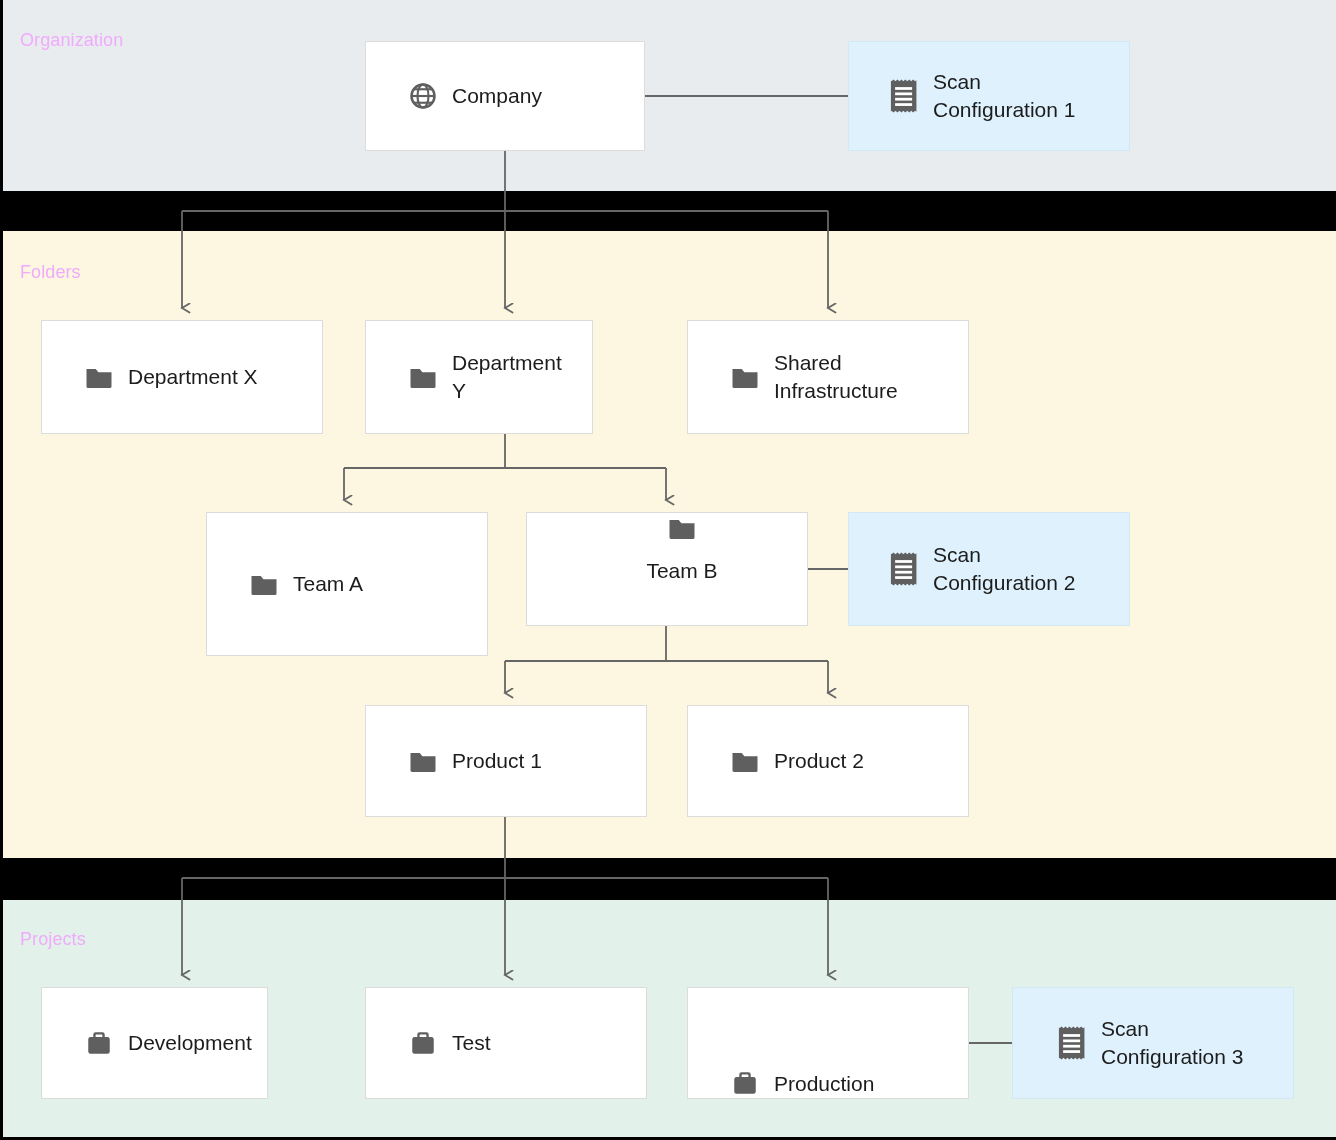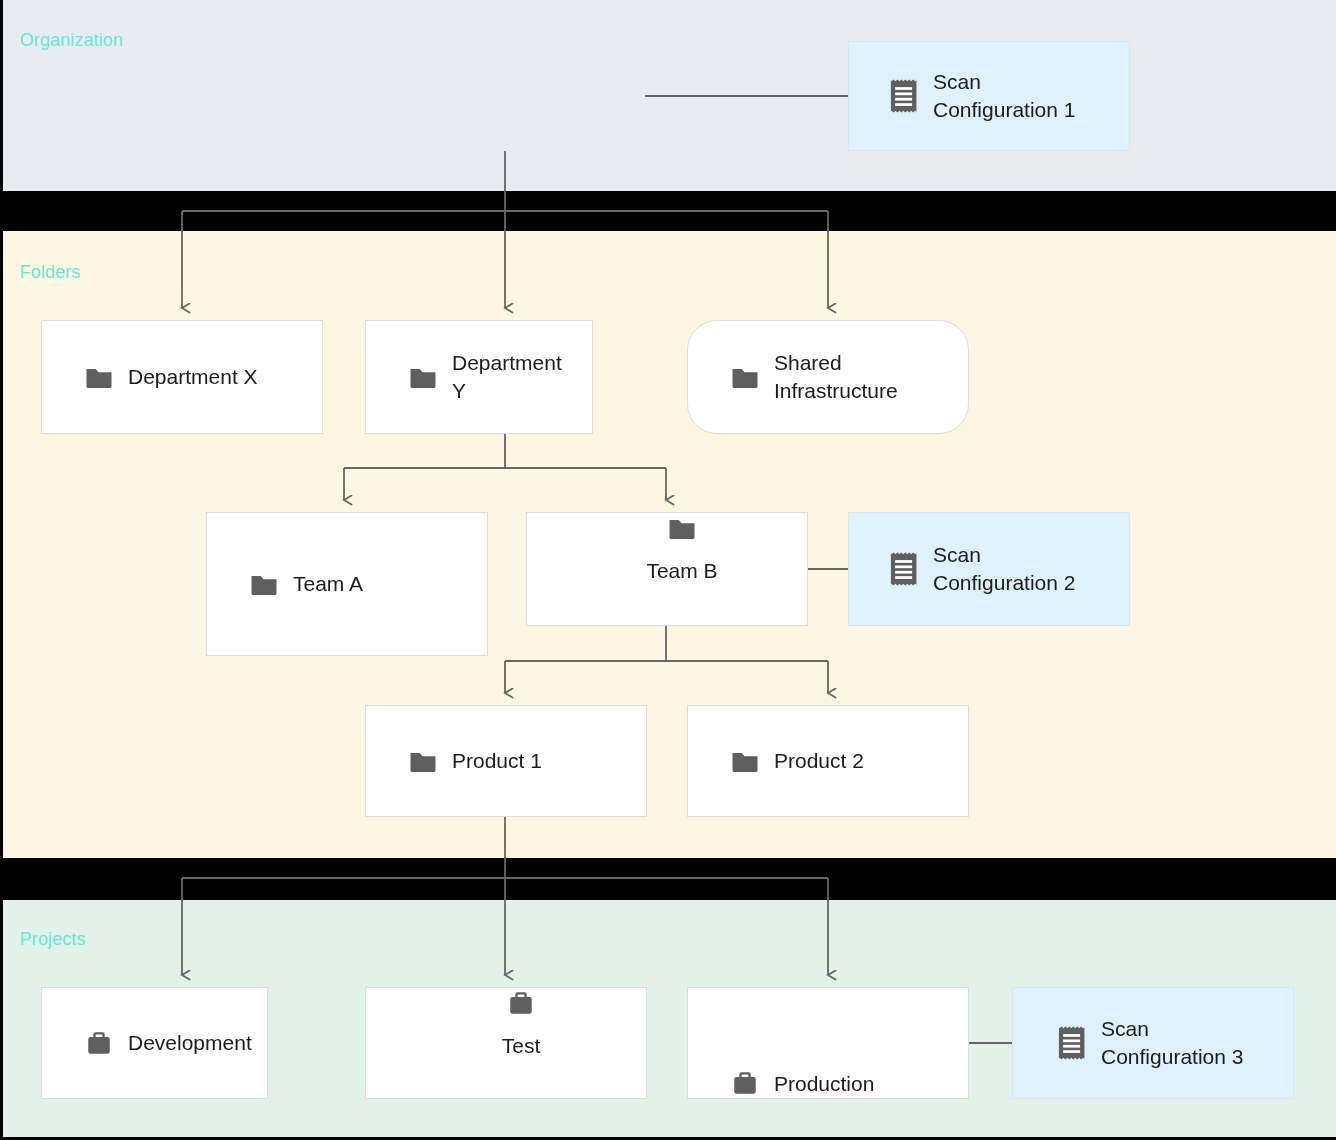--- a/index.html
+++ b/index.html
@@ -13,21 +13,21 @@
 
   
   .band{position:absolute;left:3px;width:1333px;}
   #band-org      {top:0px;   height:191px;}
   #band-folders  {top:231px; height:627px;}
   #band-projects {top:900px; height:237px;}
 
   .band-label{
     position:absolute;
     font-size:18px;
-    color:#5eead4;
+    color:#f0abfc;
     letter-spacing:.1px;
     white-space:nowrap;
   }
   #label-org      {left:20px;top:30px;}
   #label-folders  {left:20px;top:262px;}
   #label-projects {left:20px;top:929px;}
 
   
   #wires{position:absolute;left:0;top:0;width:1336px;height:1140px;pointer-events:none;}
 
@@ -59,28 +59,28 @@
     width:30px;height:30px;
     display:block;
   }
   .node.scan .ico{width:30px;height:34px;}
 
   
   #n-company      {left:365px; top:41px;  width:280px; height:110px;}
   #n-scan1        {left:848px; top:41px;  width:282px; height:110px; padding-left:40px;}
   #n-deptx        {left:41px;  top:320px; width:282px; height:114px;padding-left:42px;}
   #n-depty        {left:365px; top:320px; width:228px; height:114px;}
-  #n-shared       {left:687px; top:320px; width:282px; height:114px;border-radius:30px;}
+  #n-shared       {left:687px; top:320px; width:282px; height:114px;}
   #n-teama        {left:206px; top:512px; width:282px; height:144px;}
   #n-teamb        {left:526px; top:512px; width:282px; height:114px;flex-direction:column;}
   #n-scan2        {left:848px; top:512px; width:282px; height:114px; padding-left:40px;}
   #n-prod1        {left:365px; top:705px; width:282px; height:112px;}
   #n-prod2        {left:687px; top:705px; width:282px; height:112px;align-items:center;}
   #n-dev          {left:41px;  top:987px; width:227px; height:112px;}
-  #n-test         {left:365px; top:987px; width:282px; height:112px;flex-direction:column;}
+  #n-test         {left:365px; top:987px; width:282px; height:112px;}
   #n-production   {left:687px; top:987px; width:282px; height:112px;align-items:flex-end;}
   #n-scan3        {left:1012px;top:987px; width:282px; height:112px; padding-left:44px;}
 </style>
 </head>
 <body>
 
 <div id="stage">
 
   <div class="band" id="band-org" style="background:#e8ecef;"></div>
   <div class="band" id="band-folders" style="background:#fdf6e0;"></div>
@@ -121,20 +121,32 @@
       <path d="M505,817 L505,878"></path>
       <path d="M182,878 L828,878"></path>
       <path d="M182,878 L182,975" marker-end="url(#arw)"></path>
       <path d="M505,878 L505,975" marker-end="url(#arw)"></path>
       <path d="M828,878 L828,975" marker-end="url(#arw)"></path>
 
       <path d="M969,1043 L1012,1043"></path>
     </g>
   </svg>
 
+  <div class="node" id="n-company">
+    <span class="ico">
+      <svg viewBox="0 0 24 24" width="30" height="30" xmlns="http://www.w3.org/2000/svg">
+        <circle cx="12" cy="12" r="9.2" fill="none" stroke="#5f5f5f" stroke-width="2"></circle>
+        <ellipse cx="12" cy="12" rx="4.4" ry="9.2" fill="none" stroke="#5f5f5f" stroke-width="1.7"></ellipse>
+        <line x1="2.8" y1="12" x2="21.2" y2="12" stroke="#5f5f5f" stroke-width="1.7"></line>
+        <line x1="4.4" y1="6.6" x2="19.6" y2="6.6" stroke="#5f5f5f" stroke-width="1.7"></line>
+        <line x1="4.4" y1="17.4" x2="19.6" y2="17.4" stroke="#5f5f5f" stroke-width="1.7"></line>
+      </svg>
+    </span>
+    <span class="label">Company</span>
+  </div>
 
   <div class="node scan" id="n-scan1">
     <span class="ico">
       <svg viewBox="0 0 22 26" width="30" height="34" xmlns="http://www.w3.org/2000/svg">
         <path d="M1.5,1.8 L3,0.4 L4.5,1.8 L6,0.4 L7.5,1.8 L9,0.4 L10.5,1.8 L12,0.4 L13.5,1.8 L15,0.4 L16.5,1.8 L18,0.4 L19.5,1.8 L20.5,1.0 L20.5,25 L19.5,24.2 L18,25.6 L16.5,24.2 L15,25.6 L13.5,24.2 L12,25.6 L10.5,24.2 L9,25.6 L7.5,24.2 L6,25.6 L4.5,24.2 L3,25.6 L1.5,24.2 L1.0,25 L1.0,1.0 Z" fill="#5f5f5f"></path>
         <rect x="4.2" y="6.2" width="13" height="2.1" fill="#ffffff"></rect>
         <rect x="4.2" y="10.3" width="13" height="2.1" fill="#ffffff"></rect>
         <rect x="4.2" y="14.4" width="13" height="2.1" fill="#ffffff"></rect>
         <rect x="4.2" y="18.5" width="13" height="2.1" fill="#ffffff"></rect>
       </svg>

